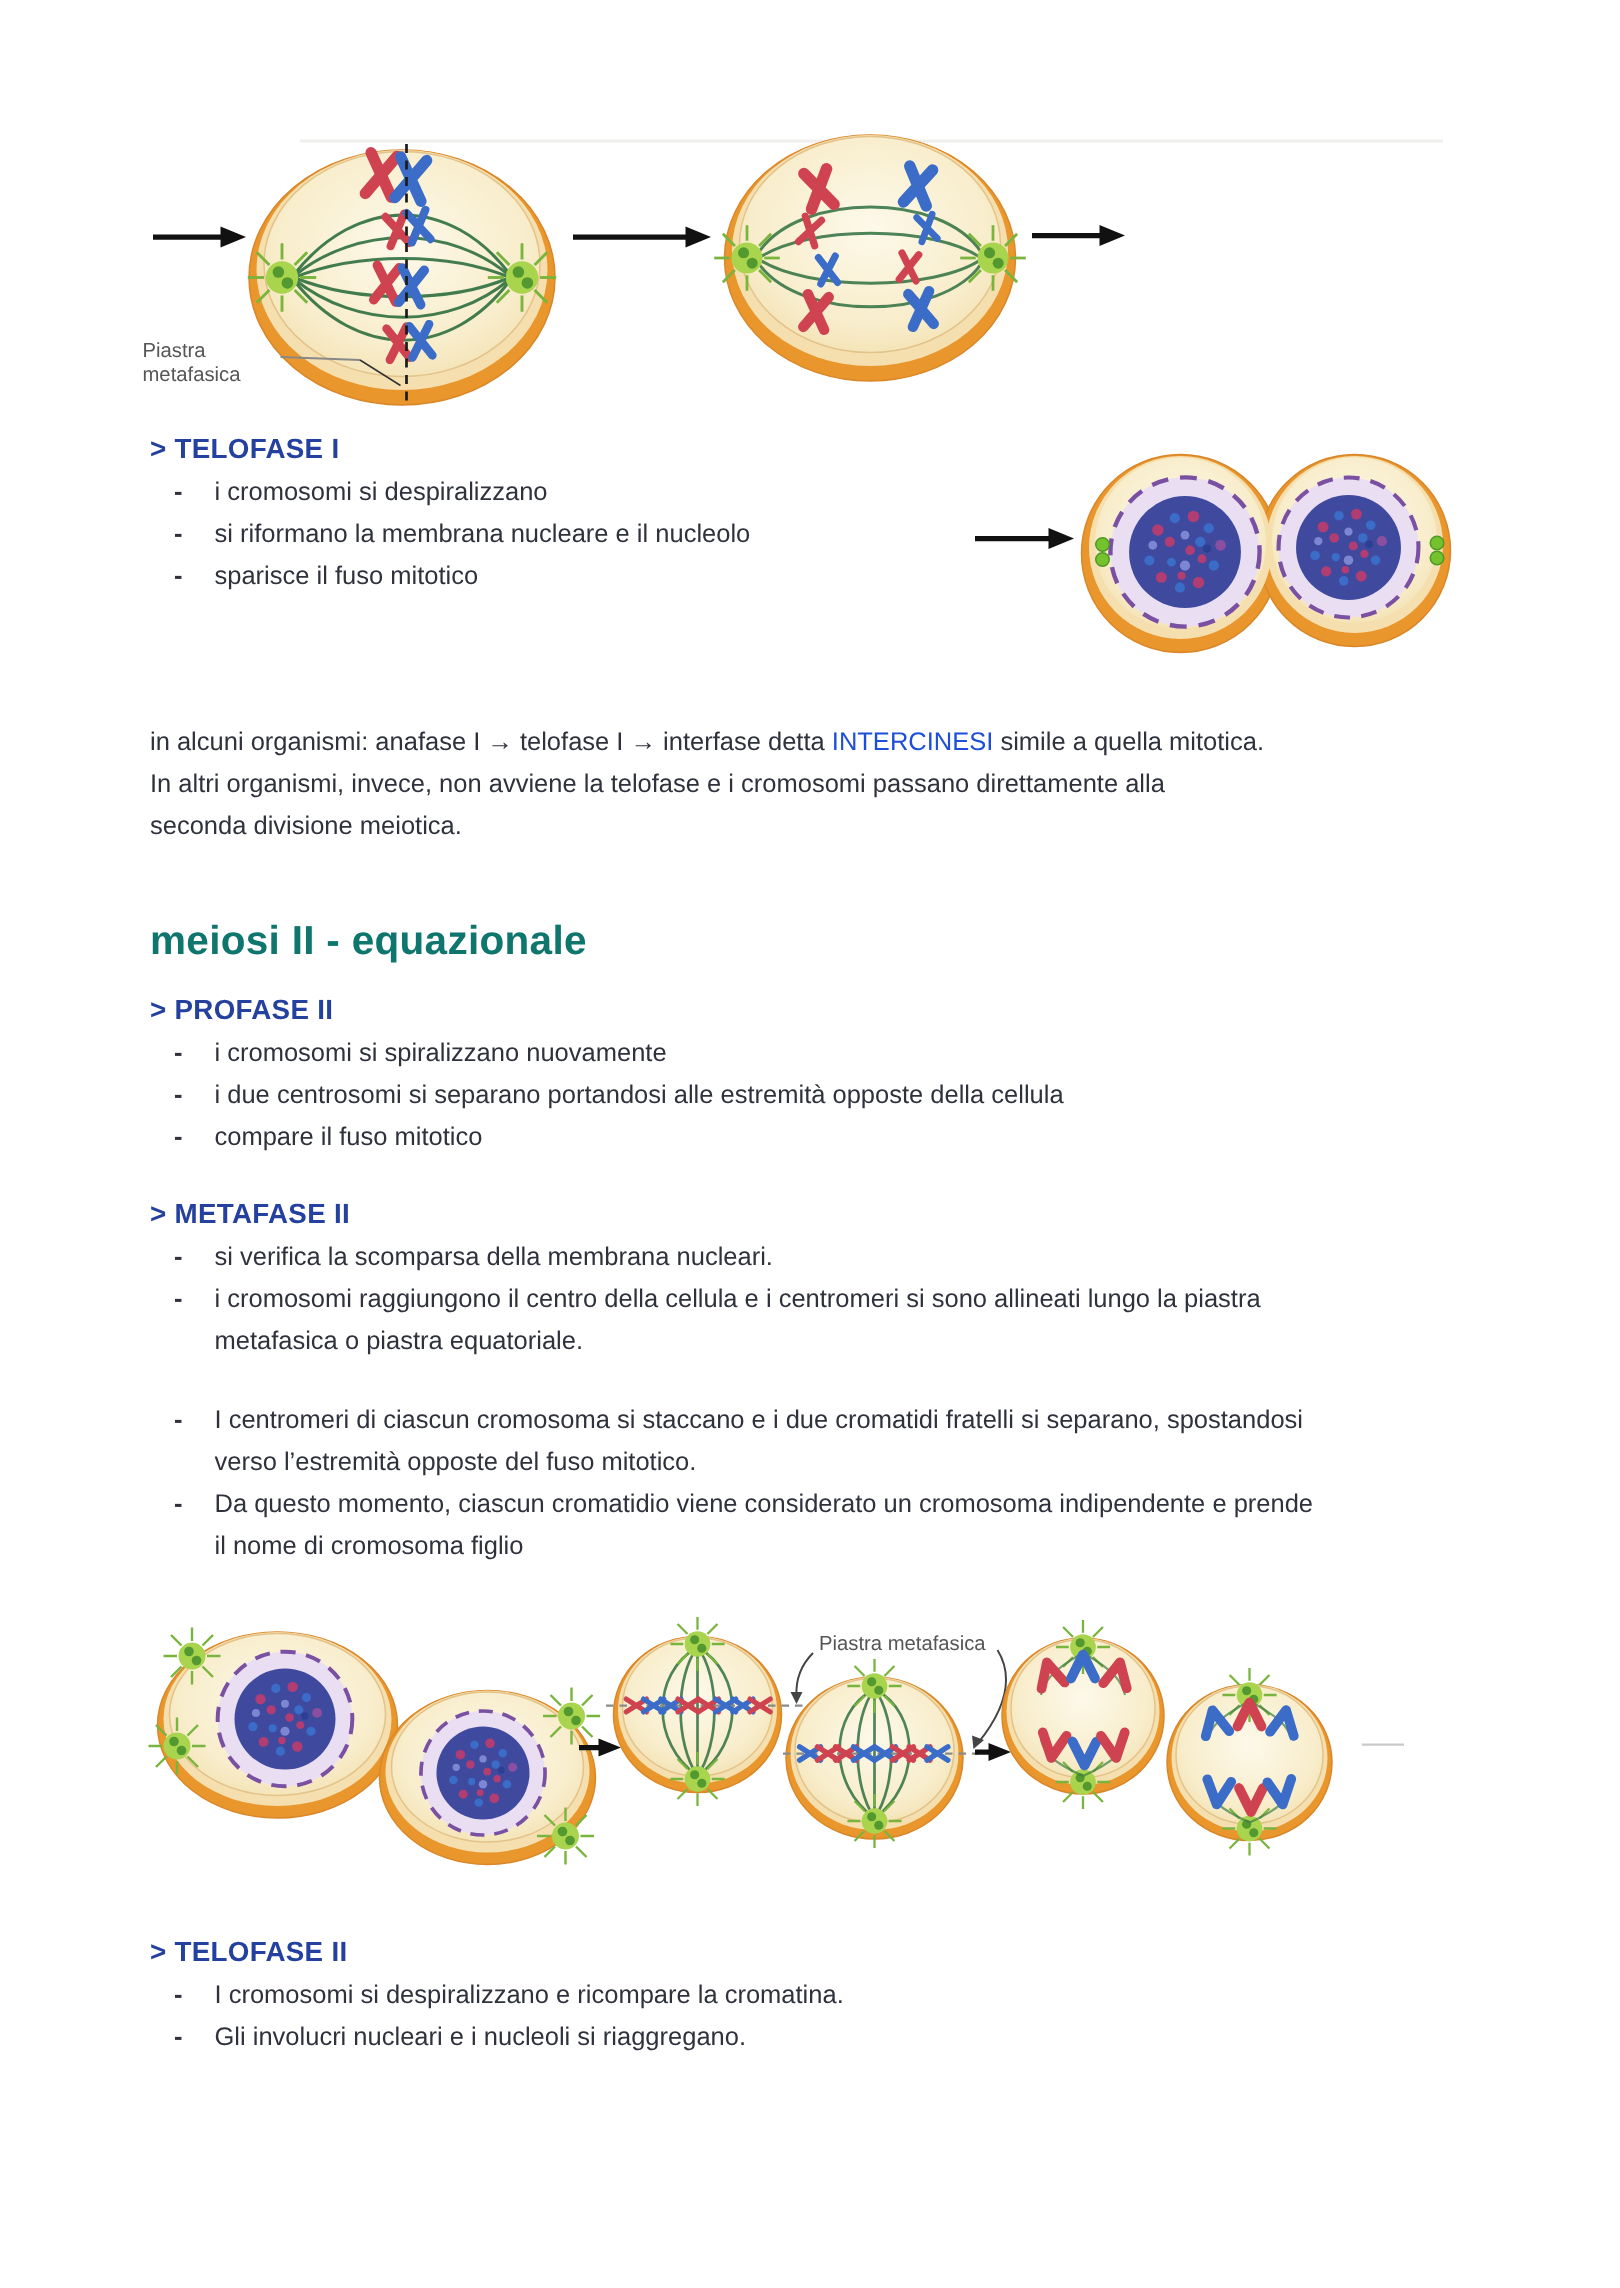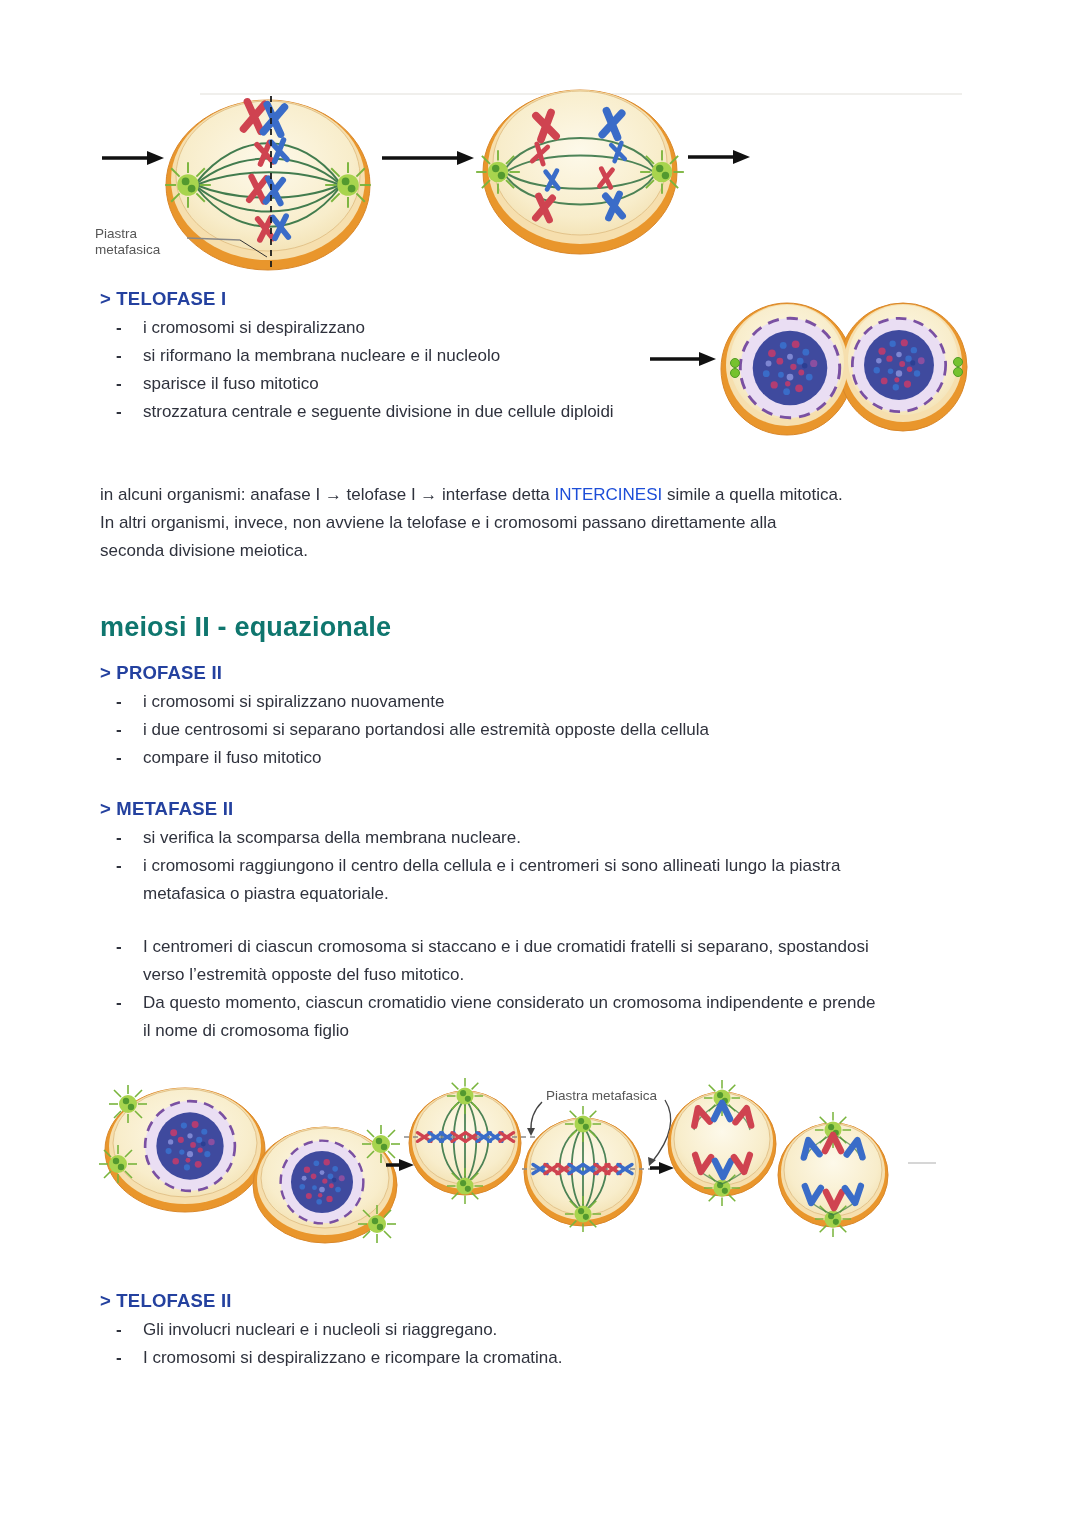--- a/index.html
+++ b/index.html
@@ -161,21 +161,20 @@
   </svg>
 
   <div class="figlabel" id="label1">Piastra metafasica</div>
 
   <div class="sec" id="sec-telofase1">
     <h3>&gt; TELOFASE I</h3>
     <ul>
         <li><span>i cromosomi si despiralizzano</span></li>
         <li><span>si riformano la membrana nucleare  e il nucleolo</span></li>
         <li><span>sparisce il fuso mitotico</span></li>
-        <li><span>strozzatura centrale e seguente divisione in due cellule diploidi</span></li>
       </ul>
   </div>
 
   <svg class="fig" style="left:640px;top:295px" width="350" height="175" viewBox="0 0 350 175">
     <g>
       <line x1="10" y1="64" x2="62" y2="64" stroke="#111" stroke-width="3.5"></line>
       <polygon points="76,64 59,57 59,71" fill="#111"></polygon>
     </g>
     <g>
       <circle cx="147" cy="74" r="66" fill="#e9962c" stroke="#d9872a"></circle>
@@ -211,21 +210,21 @@
     <h3>&gt; PROFASE II</h3>
     <ul>
         <li><span>i cromosomi si spiralizzano nuovamente</span></li>
         <li><span>i due centrosomi si separano portandosi alle estremità opposte della cellula</span></li>
         <li><span>compare il </span><span class="b">fuso mitotico</span></li>
       </ul>
   </div>
   <div class="sec" id="sec-metafase2">
     <h3>&gt; METAFASE II</h3>
     <ul>
-        <li><span>si verifica la </span><span class="b">scomparsa</span><span> della membrana nucleare.</span></li>
+        <li><span>si verifica la </span><span class="b">scomparsa</span><span> della membrana nucleari.</span></li>
         <li><span>i cromosomi raggiungono il centro della cellula e i </span><span class="b">centromeri</span><span> si sono allineati lungo la </span><span class="b">piastra metafasica</span><span> o </span><span class="b">piastra equatoriale</span><span>.</span></li>
       </ul>
   </div>
   <div class="sec" id="sec-anafase2">
     <ul>
         <li><span>I centromeri di ciascun cromosoma si staccano e i due </span><span class="b">cromatidi fratelli</span><span> si separano, spostandosi verso l’estremità opposte del fuso mitotico.</span></li>
         <li><span>Da questo momento, ciascun cromatidio viene considerato un cromosoma indipendente e prende il nome di </span><span class="b">cromosoma figlio</span></li>
       </ul>
   </div>
 
@@ -350,18 +349,18 @@
       <use href="#vdn" stroke="#3a6cc8" stroke-width="6.5" transform="translate(764,117) rotate(-8)"></use>
     </g>
     <line x1="818" y1="85" x2="846" y2="85" stroke="#c9c9c9" stroke-width="1.5"></line>
   </svg>
 
   <div class="figlabel" id="label2">Piastra metafasica</div>
 
   <div class="sec" id="sec-telofase2">
     <h3>&gt; TELOFASE II</h3>
     <ul>
+        <li><span>I cromosomi si despiralizzano e ricompare la cromatina.</span></li>
         <li><span>Gli involucri nucleari e i nucleoli si riaggregano.</span></li>
-        <li><span>I cromosomi si despiralizzano e ricompare la cromatina.</span></li>
       </ul>
   </div>
 
 </div>
 
 </body></html>

